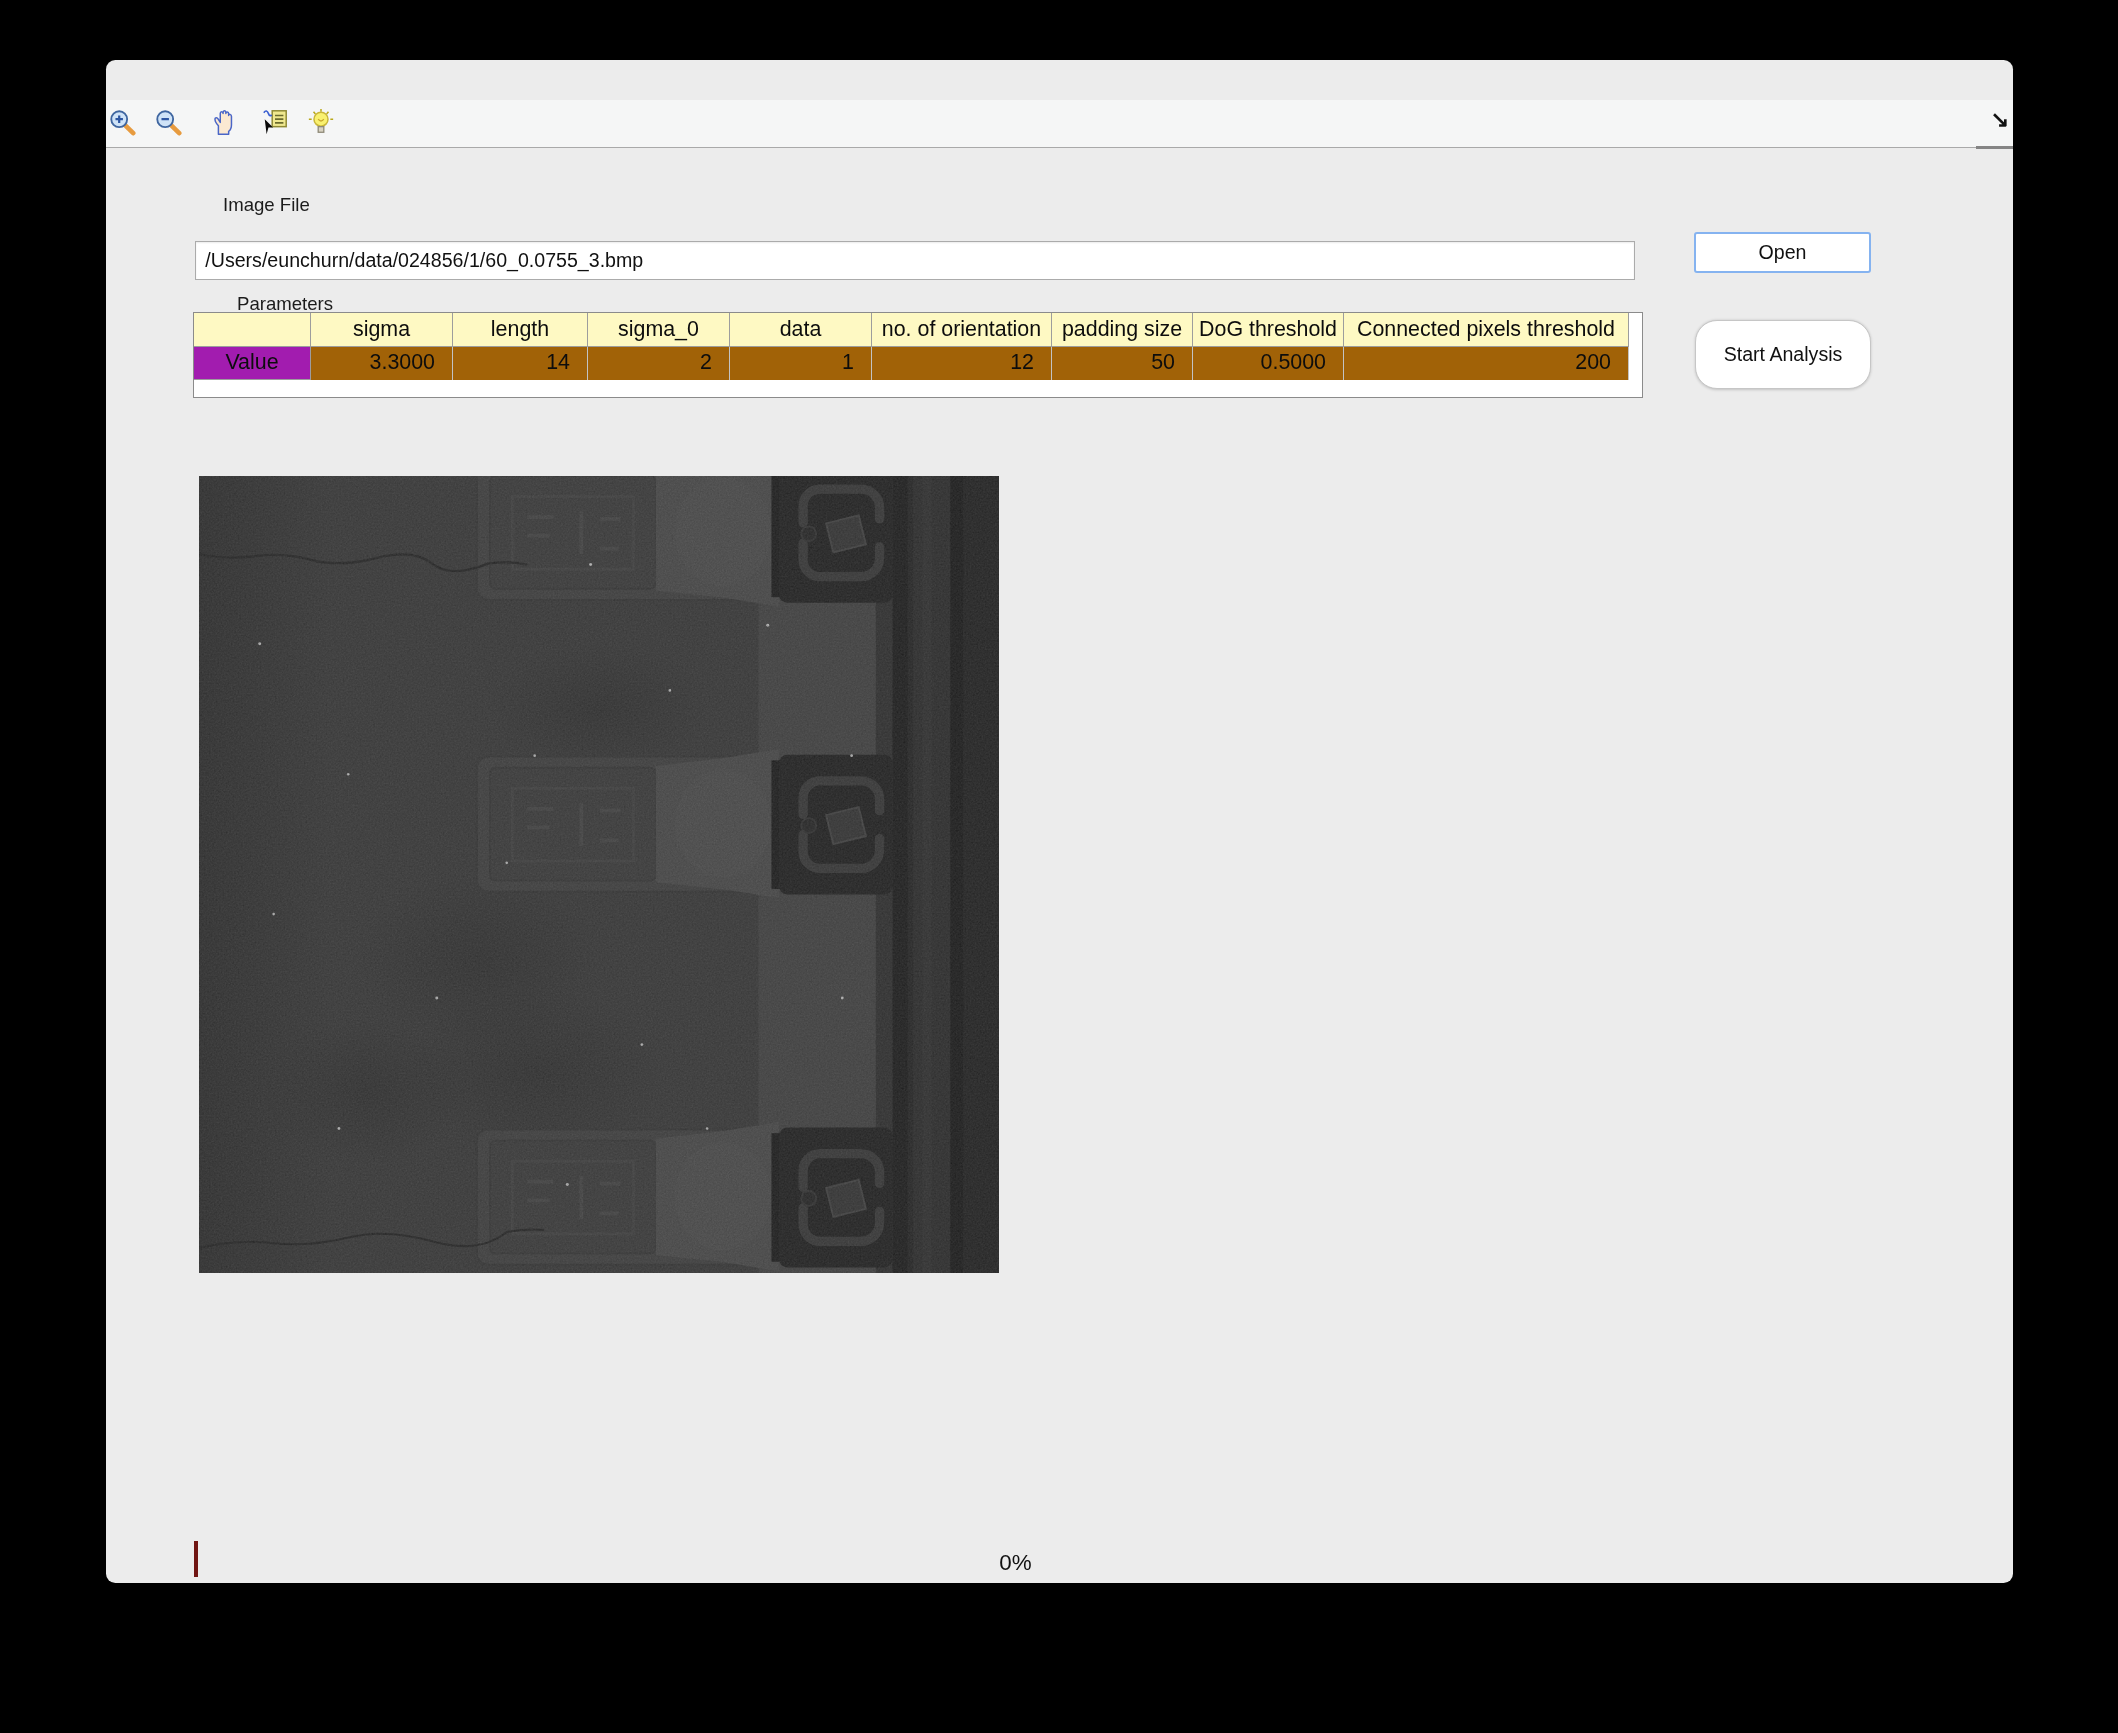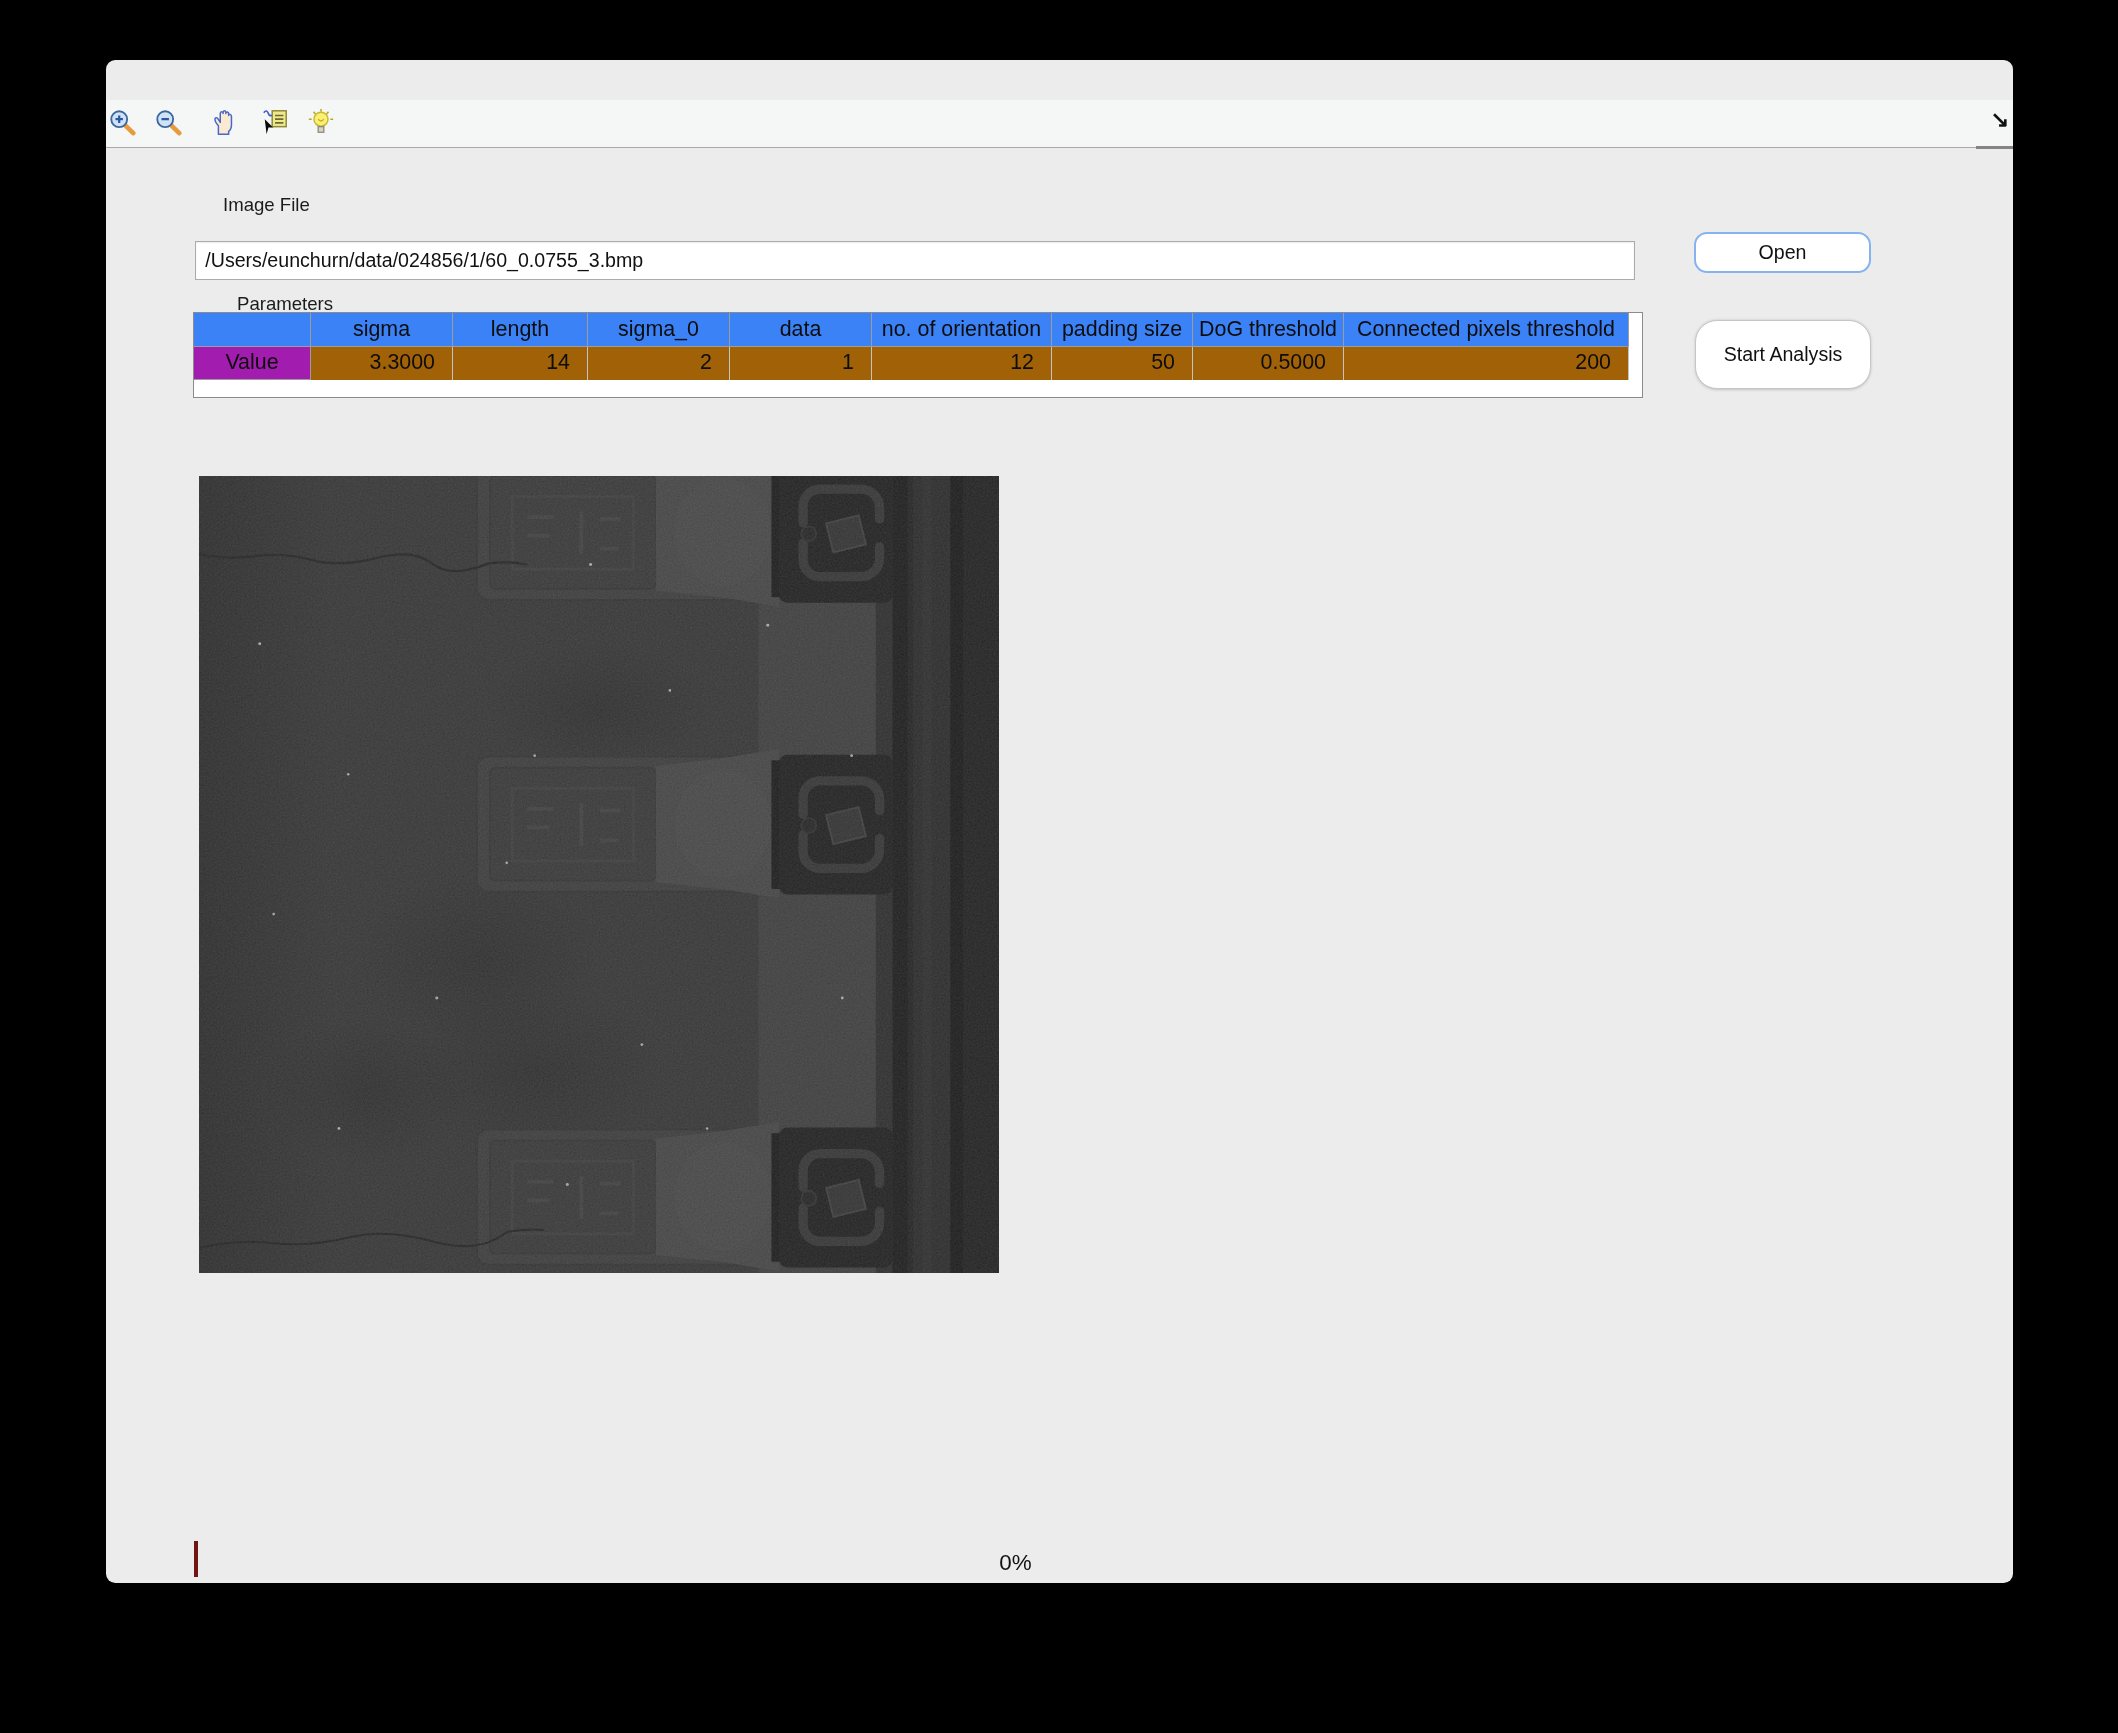--- a/index.html
+++ b/index.html
@@ -33,41 +33,41 @@
   .dock-btn { position:absolute; top:8.4px; left:1882px; width:24px; height:24px; background:none; border:none; padding:0; font-size:22.4px; font-weight:bold; color:#111; line-height:24px; text-align:center; }
   
   .ui-label { position:absolute; font-size:18.6px; color:#1b1b1b; }
   .path-field {
     position:absolute; left:89px; top:181px; width:1440px; height:39px;
     background:#fff; border:0.9px solid #ababab; box-shadow:inset 0 0.9px 1.9px rgba(0,0,0,.08);
   }
   .path-field span { display:block; padding-left:9.3px; line-height:37px; font-size:19.6px; color:#111; white-space:nowrap; }
   .open-btn {
     position:absolute; left:1588px; top:172px; width:177px; height:41px;
-    background:#fff; border:2.8px solid #85b3f0; border-radius:13px;
+    background:#fff; border:2.8px solid #85b3f0; border-radius:3px;
     font-size:19.6px; color:#111; font-family:inherit;
   }
   .start-btn {
     position:absolute; left:1589px; top:260px; width:176px; height:69px;
     background:#fff; border:0.9px solid #c6c6c6; border-radius:22px;
     box-shadow:0 0.9px 2.8px rgba(0,0,0,.18);
     font-size:19.6px; color:#111; font-family:inherit;
   }
   
   .param-table {
     position:absolute; left:87px; top:252px; width:1450px; height:86px;
     background:#fff; border:0.9px solid #8b8b8b;
   }
   .p-row { display:flex; }
   .p-cell {
     flex:0 0 auto; font-size:21.4px; color:#0d0d0d; overflow:hidden; white-space:nowrap;
   }
   .p-head .p-cell {
     height:34px; line-height:33px; text-align:center;
-    background:#3b82f6; border-right:0.9px solid #9d9d9d; border-bottom:0.9px solid #9d9d9d;
+    background:#fef9c3; border-right:0.9px solid #9d9d9d; border-bottom:0.9px solid #9d9d9d;
   }
   .p-vals .p-cell {
     height:33px; line-height:31px; text-align:right; padding-right:17px;
     background:#a16207; border-right:0.9px solid #c3c3c3;
   }
   .p-vals .p-cell.rowhdr {
     background:#a21caf; text-align:center; padding-right:0;
     border-right:0.9px solid #9d9d9d; border-bottom:0.9px solid #9d9d9d;
   }
   .c0{width:117px}.c1{width:142px}.c2{width:135px}.c3{width:142px}.c4{width:142px}

